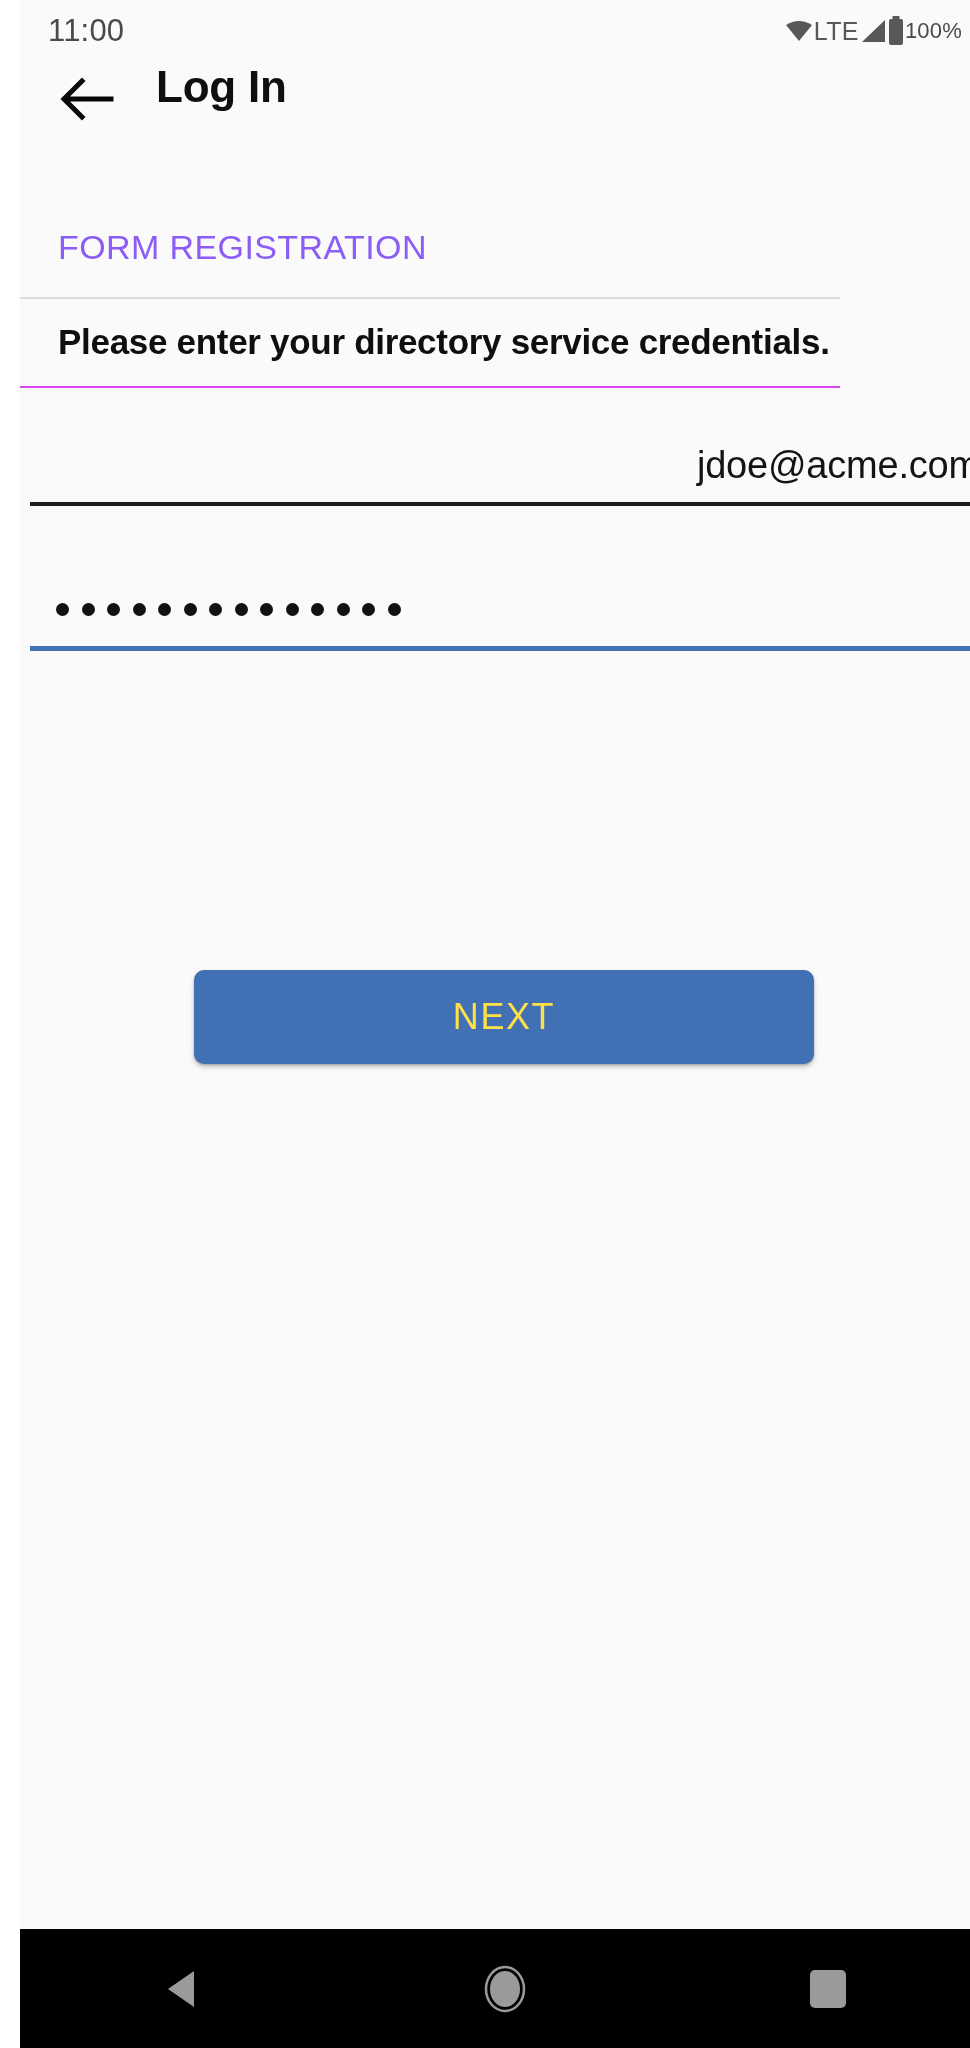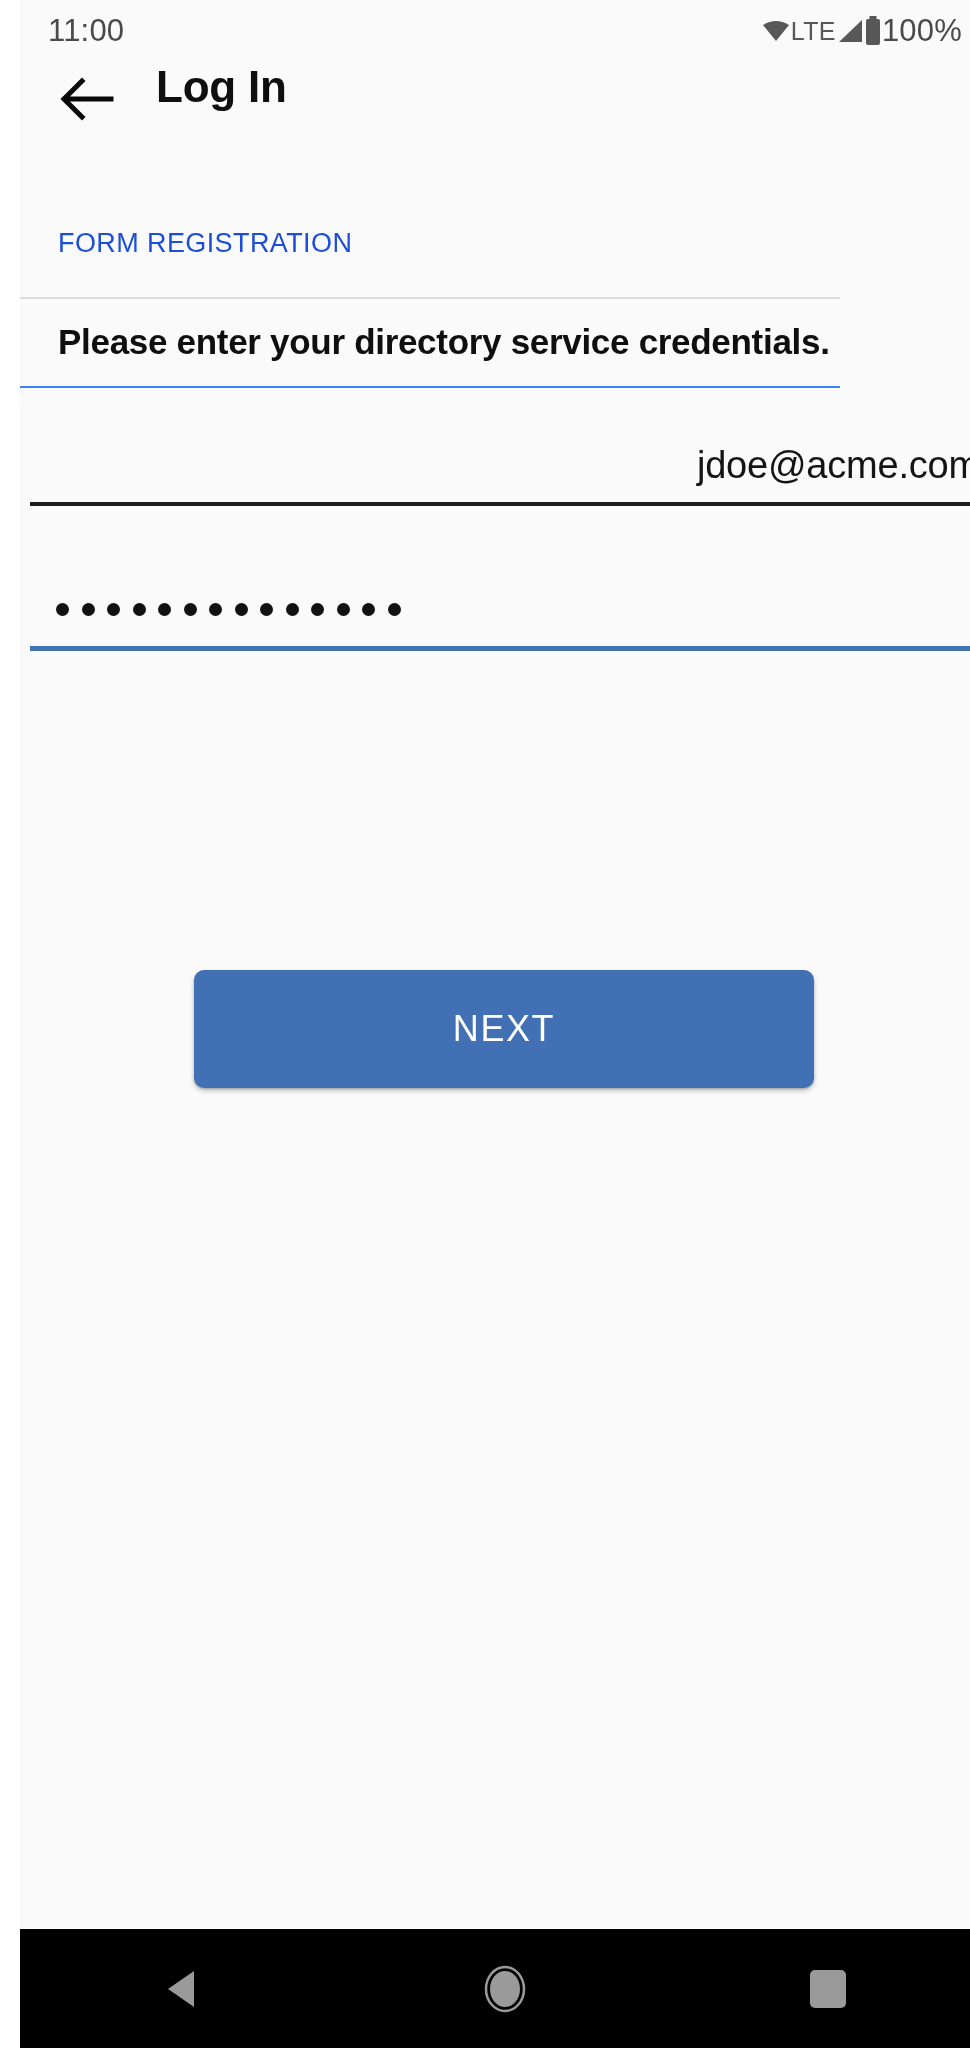--- a/index.html
+++ b/index.html
@@ -43,21 +43,21 @@
   .status-right {
     display: flex;
     align-items: center;
   }
   .status-lte {
     font-size: 25px;
     color: #585858;
     letter-spacing: 0.4px;
   }
   .status-batt-pct {
-    font-size: 31px;
+    font-size: 22px;
     color: #4a4a4a;
     letter-spacing: 0.2px;
   }
   .ico { display: inline-flex; align-items: center; justify-content: center; }
 
   
   .app-bar {
     position: absolute;
     top: 62px;
     left: 0;
@@ -81,35 +81,35 @@
     color: #0f0f0f;
     font-weight: 700;
     letter-spacing: -0.2px;
   }
 
   
   .section-header {
     position: absolute;
     top: 228px;
     left: 38px;
-    font-size: 27px;
-    color: #1d4ed8;
+    font-size: 34px;
+    color: #8b5cf6;
     letter-spacing: 0.4px;
     font-weight: 400;
   }
 
   
   .instruction-row {
     position: absolute;
     top: 297px;
     left: 0;
     width: 820px;
     box-sizing: border-box;
     border-top: 2px solid #dcdcdc;
-    border-bottom: 2px solid #3b82f6;
+    border-bottom: 2px solid #d946ef;
     padding: 24px 0 24px 38px;
     background: #fafafa;
   }
   .instruction-text {
     font-size: 35px;
     color: #0f0f0f;
     font-weight: 700;
     letter-spacing: -0.3px;
     line-height: 1.1;
   }
@@ -158,25 +158,25 @@
     background: #111111;
     flex: 0 0 auto;
   }
 
   
   .next-button {
     position: absolute;
     top: 970px;
     left: 174px;
     width: 620px;
-    height: 118px;
+    height: 94px;
     border: none;
     border-radius: 10px;
     background: #4270b5;
-    color: #ffffff;
+    color: #fde047;
     font-size: 36px;
     font-family: "Liberation Sans", sans-serif;
     letter-spacing: 1.6px;
     cursor: pointer;
     box-shadow: 0 3px 5px rgba(0,0,0,0.22), 0 1px 2px rgba(0,0,0,0.18);
   }
 
   
   .nav-bar {
     position: absolute;

